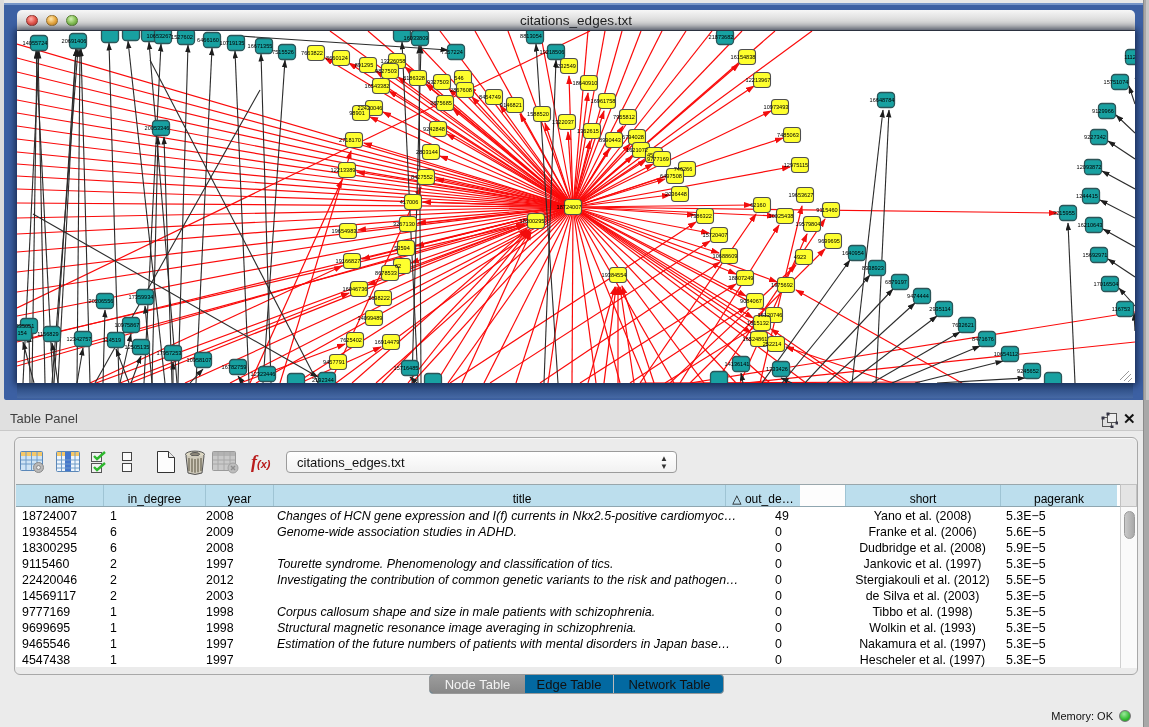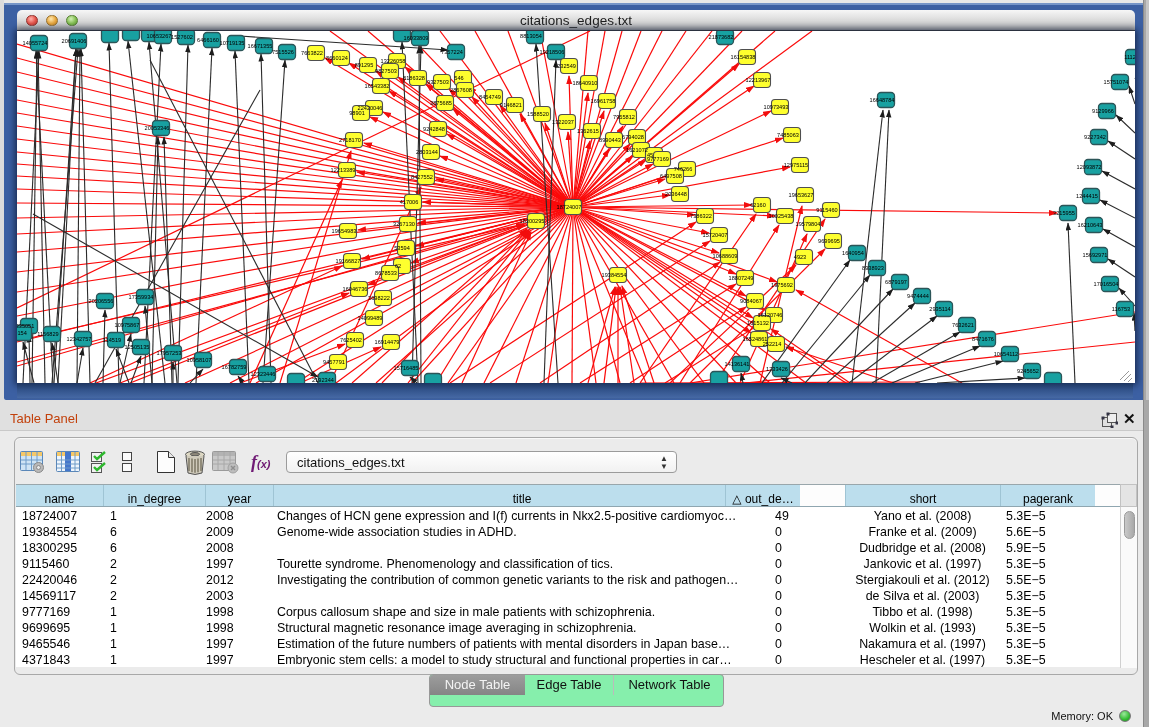--- a/index.html
+++ b/index.html
@@ -17,47 +17,47 @@
 #canvas { position:absolute; left:13px; top:28px; width:1118px; height:352px; background:#fff; overflow:hidden; box-shadow:0 0 7px 2px rgba(10,22,50,.75); }
 #net { position:absolute; left:0; top:0; }
 .re { stroke:#fb0a0a; stroke-width:1.2; }
 .bk { stroke:#2b2b2b; stroke-width:1.1; }
 .nt { fill:#18a1a1; stroke:#2c5558; stroke-width:1.3; }
 .ny { fill:#feff2e; stroke:#4f4f4f; stroke-width:1.1; }
 .nl { font-size:5.6px; fill:#000; text-anchor:middle; }
 
 #tp { position:absolute; left:0; top:400px; width:1143px; height:327px; background:#ebebeb; }
 #tphdr { position:absolute; left:0; top:400px; width:1143px; height:31px; background:#e0e0e0; border-bottom:1px solid #c9c9c9; }
-#tpt { position:absolute; left:10px; top:411px; font-size:13px; color:#c2410c; }
+#tpt { position:absolute; left:10px; top:411px; font-size:13px; color:#404040; }
 #fi { position:absolute; left:1101px; top:412px; }
 #ci { position:absolute; left:1123px; top:410px; font-size:15px; font-weight:bold; color:#111; }
 #cont { position:absolute; left:14px; top:437px; width:1124px; height:238px; background:#ebebeb; border:1px solid #a8a8a8; border-radius:6px; box-shadow:inset 0 1px 0 #f8f8f8; }
 .tbi { position:absolute; top:12px; }
-.fx { position:absolute; left:236px; top:14px; font-size:15px; color:#701a75; }
+.fx { position:absolute; left:236px; top:14px; font-size:15px; color:#b91c1c; }
 .fx i { font-family:"Liberation Serif",serif; font-weight:bold; font-size:18px; }
 .fx span { font-style:italic; font-weight:bold; font-size:11px; }
 #combo { position:absolute; left:271px; top:13px; width:391px; height:22px; background:linear-gradient(#ffffff,#f1f1f1); border:1px solid #9b9b9b; border-radius:4px; }
 #combo .ct { position:absolute; left:10px; top:3px; font-size:13px; color:#111; }
 #combo .st { position:absolute; right:8px; top:3px; font-size:8px; color:#333; line-height:8px; }
 #thead { position:absolute; left:1px; top:46px; width:1104px; height:23px; background:#fdfdfd; border-top:1px solid #99a6ab; border-bottom:1px solid #8fa6b0; }
 #thead div { position:absolute; top:0; font-size:12px; color:#000; text-align:center; border-left:1px solid #9fc4d4; height:21px; padding-top:7px; background:#bcdeed; }
 #rows { position:absolute; left:1px; top:69px; width:1104px; height:160px; background:#fff; }
 .tr { position:relative; height:16px; font-size:12.4px; color:#000; white-space:nowrap; }
 .tr div { position:absolute; top:1.5px; overflow:hidden; }
 .c1 { left:6px; width:80px; }
 .c2 { left:94px; width:92px; }
 .c3 { left:190px; width:64px; }
-.c4 { left:261px; width:491px; }
+.c4 { left:261px; width:491px;font-style:italic; }
 .c5 { left:759px; width:68px; }
 .c6 { left:829px; width:155px; text-align:center; }
 .c7 { left:990px; width:92px; }
 #vsb { position:absolute; left:1105px; top:69px; width:17px; height:161px; background:#fafafa; border-left:1px solid #d0d0d0; }
 #vsb .th { position:absolute; left:3px; top:4px; width:11px; height:28px; background:linear-gradient(90deg,#c9c9c9,#a8a8a8); border:1px solid #9a9a9a; border-radius:6px; }
 #hcorner { position:absolute; left:1105px; top:46px; width:17px; height:23px; background:#e4e4e4; border:1px solid #c2c2c2; }
-#tabs { position:absolute; left:429px; top:674px; width:295px; height:33px; border:1px solid #989898; border-radius:4px; background:#86efac; overflow:hidden; }
+#tabs { position:absolute; left:429px; top:674px; width:295px; height:20px; border:1px solid #989898; border-radius:4px; background:#0369a1; overflow:hidden; }
 #tabs div { position:absolute; top:0; height:20px; font-size:13px; text-align:center; padding-top:2px; }
 #tab1 { left:0; width:95px; background:linear-gradient(#9d9d9d,#858585); color:#f4f4f4; }
 #tab2 { left:95px; width:89px; color:#111; border-right:1px solid #bbb; }
 #tab3 { left:184px; width:111px; color:#111; }
 #mem { position:absolute; right:36px; top:710px; font-size:11px; color:#111; }
 #dot { position:absolute; left:1119px; top:710px; width:12px; height:12px; border-radius:50%;
   background:radial-gradient(circle at 4px 3px,#9ce89c,#33bb33 60%,#1d8a1d); border:1px solid #777; }
 #rstrip { position:absolute; left:1143px; top:0; width:6px; height:727px; background:#a8a8a8; border-left:1px solid #8a8a8a; }
 #rstrip2 { position:absolute; left:1146px; top:0; width:3px; height:400px; background:#c6c6c6; }
 #lstrip { position:absolute; left:0; top:0; width:4px; height:400px; background:#dcdcdc; }
@@ -637,40 +637,40 @@
         <span class="ct">citations_edges.txt</span>
         <span class="st">▲<br>▼</span>
       </div>
    <div id="thead">
      <div style="left:0;width:87px;border-left:none">name</div>
      <div style="left:87px;width:102px">in_degree</div>
      <div style="left:189px;width:68px">year</div>
      <div style="left:257px;width:497px">title</div>
      <div style="left:709px;width:75px">△ out_de…</div>
      <div style="left:829px;width:155px">short</div>
-     <div style="left:984px;width:95px">pagerank</div>
+     <div style="left:984px;width:117px">pagerank</div>
    </div>
    <div id="hcorner"></div>
    <div id="rows">
 <div class="tr">
           <div class="c1">18724007</div>
           <div class="c2">1</div>
           <div class="c3">2008</div>
           <div class="c4">Changes of HCN gene expression and I(f) currents in Nkx2.5‑positive cardiomyoc…</div>
           <div class="c5">49</div>
           <div class="c6">Yano et al. (2008)</div>
           <div class="c7">5.3E−5</div>
         </div>
 <div class="tr">
           <div class="c1">19384554</div>
           <div class="c2">6</div>
           <div class="c3">2009</div>
           <div class="c4">Genome‑wide association studies in ADHD.</div>
           <div class="c5">0</div>
-          <div class="c6">Franke et al. (2009)</div>
+          <div class="c6">Franke et al. (2006)</div>
           <div class="c7">5.6E−5</div>
         </div>
 <div class="tr">
           <div class="c1">18300295</div>
           <div class="c2">6</div>
           <div class="c3">2008</div>
           <div class="c5">0</div>
           <div class="c6">Dudbridge et al. (2008)</div>
           <div class="c7">5.9E−5</div>
         </div>
@@ -721,24 +721,23 @@
 <div class="tr">
           <div class="c1">9465546</div>
           <div class="c2">1</div>
           <div class="c3">1997</div>
           <div class="c4">Estimation of the future numbers of patients with mental disorders in Japan base…</div>
           <div class="c5">0</div>
           <div class="c6">Nakamura et al. (1997)</div>
           <div class="c7">5.3E−5</div>
         </div>
 <div class="tr">
-          <div class="c1">4371843</div>
+          <div class="c1">4547438</div>
           <div class="c2">1</div>
           <div class="c3">1997</div>
-          <div class="c4">Embryonic stem cells: a model to study structural and functional properties in car…</div>
           <div class="c5">0</div>
           <div class="c6">Hescheler et al. (1997)</div>
           <div class="c7">5.3E−5</div>
         </div>
    </div>
    <div id="vsb">
         <div class="th"></div>
       </div>
  </div>
  <div id="tabs">

